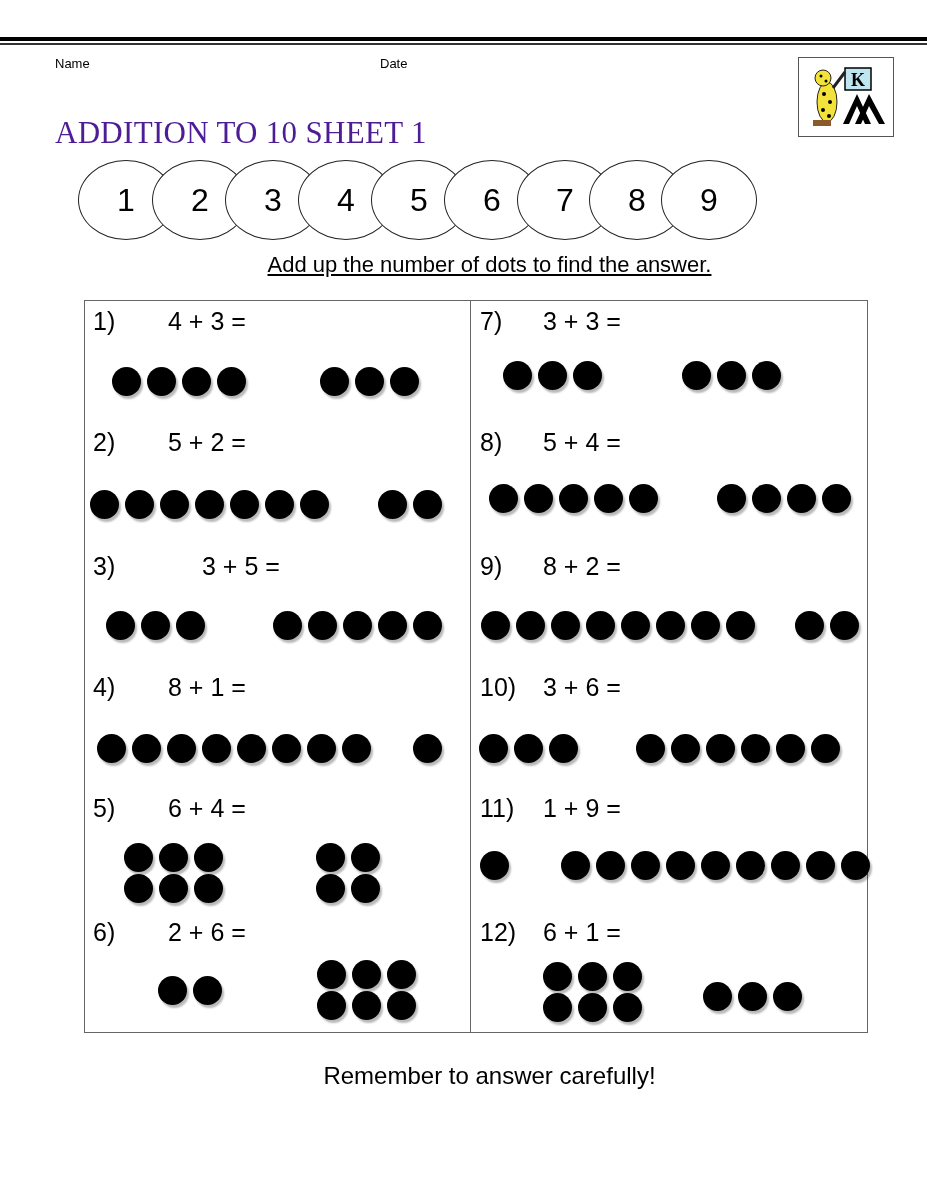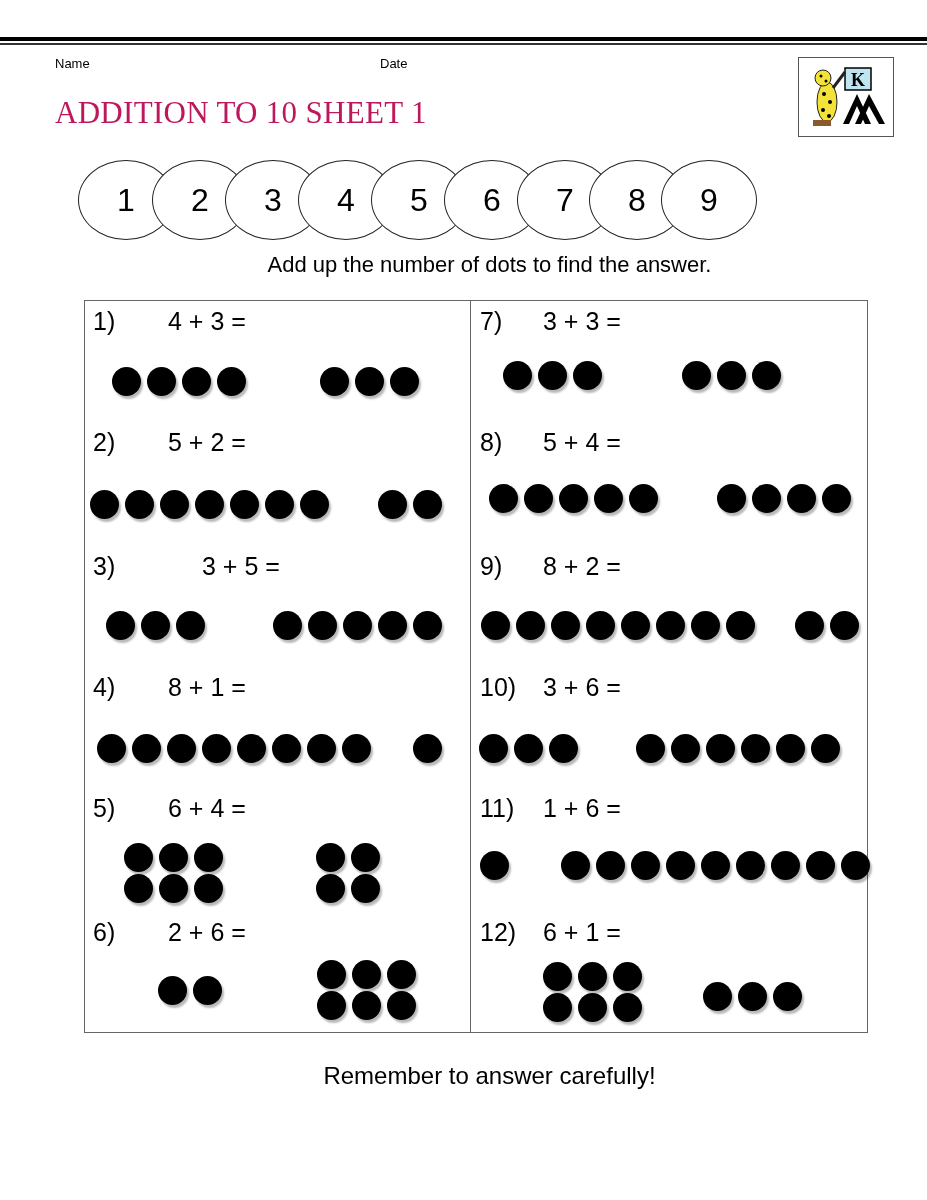--- a/index.html
+++ b/index.html
@@ -2,28 +2,28 @@
 <html><head>
 <meta charset="utf-8">
 <style>
   html, body { margin:0; padding:0; background:#ffffff; }
   body { width:927px; height:1200px; position:relative; overflow:hidden;
          font-family:"Liberation Sans", "DejaVu Sans", sans-serif; color:#000; }
   .abs { position:absolute; }
   .rule-thick { left:0; top:37px; width:927px; height:4px; background:#000; }
   .rule-thin { left:0; top:43px; width:927px; height:2px; background:#333; }
   .label-small { font-size:13px; }
-  .title { left:55px; top:95px; font-family:"Liberation Serif","DejaVu Serif",serif;
-           font-size:31px; color:#be185d; letter-spacing:0.3px; white-space:nowrap; }
+  .title { left:55px; top:115px; font-family:"Liberation Serif","DejaVu Serif",serif;
+           font-size:31px; color:#4c1d95; letter-spacing:0.3px; white-space:nowrap; }
   .logo { left:798px; top:57px; width:94px; height:78px; border:1px solid #555; background:#fff; }
   .numline { left:78px; top:160px; height:82px; width:760px; }
   .bubble { position:absolute; top:0; width:96px; height:80px; border:1.4px solid #222;
             border-radius:50%; background:#fff; display:flex; align-items:center; justify-content:center;
             font-size:32px; box-sizing:border-box; }
-  .instr { left:0; width:927px; top:252px; text-align:center; font-size:22px; padding-left:52px; box-sizing:border-box; }
+  .instr { left:0; width:927px; top:252px; text-align:center; font-size:22px; padding-left:52px; box-sizing:border-box;text-decoration:underline; }
   .grid { left:84px; top:300px; width:784px; height:733px; border:1.3px solid #666; box-sizing:border-box; }
   .divider { left:470px; top:300px; width:1.3px; height:733px; background:#666; }
   .q { font-size:25px; white-space:nowrap; }
   .dot { position:absolute; width:29px; height:29px; border-radius:50%; background:#000;
          box-shadow:2px 3px 2px rgba(0,0,0,0.28); }
   .footer { left:0; width:927px; top:1062px; text-align:center; font-size:24px; padding-left:52px; box-sizing:border-box; }
 </style>
 </head>
 <body>
 
@@ -86,21 +86,21 @@
     <div class="abs q" style="left: 168px; top: 918px; text-align: center;">2 + 6 =</div>
     <div class="abs q" style="left: 480px; top: 307px;">7)</div>
     <div class="abs q" style="left: 543px; top: 307px;">3 + 3 =</div>
     <div class="abs q" style="left: 480px; top: 428px;">8)</div>
     <div class="abs q" style="left: 543px; top: 428px;">5 + 4 =</div>
     <div class="abs q" style="left: 480px; top: 552px;">9)</div>
     <div class="abs q" style="left: 543px; top: 552px;">8 + 2 =</div>
     <div class="abs q" style="left: 480px; top: 673px;">10)</div>
     <div class="abs q" style="left: 543px; top: 673px;">3 + 6 =</div>
     <div class="abs q" style="left: 480px; top: 794px;">11)</div>
-    <div class="abs q" style="left: 543px; top: 794px;">1 + 6 =</div>
+    <div class="abs q" style="left: 543px; top: 794px;">1 + 9 =</div>
     <div class="abs q" style="left: 480px; top: 918px;">12)</div>
     <div class="abs q" style="left: 543px; top: 918px;">6 + 1 =</div>
   </div>
 <div id="dots">
     <div class="dot" style="left: 112px; top: 367px;"></div>
     <div class="dot" style="left: 147px; top: 367px;"></div>
     <div class="dot" style="left: 182px; top: 367px;"></div>
     <div class="dot" style="left: 217px; top: 367px;"></div>
     <div class="dot" style="left: 320px; top: 367px;"></div>
     <div class="dot" style="left: 355px; top: 367px;"></div>

